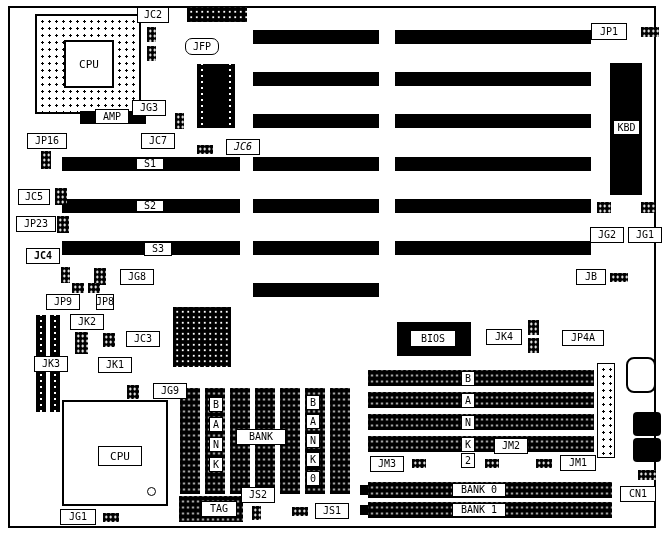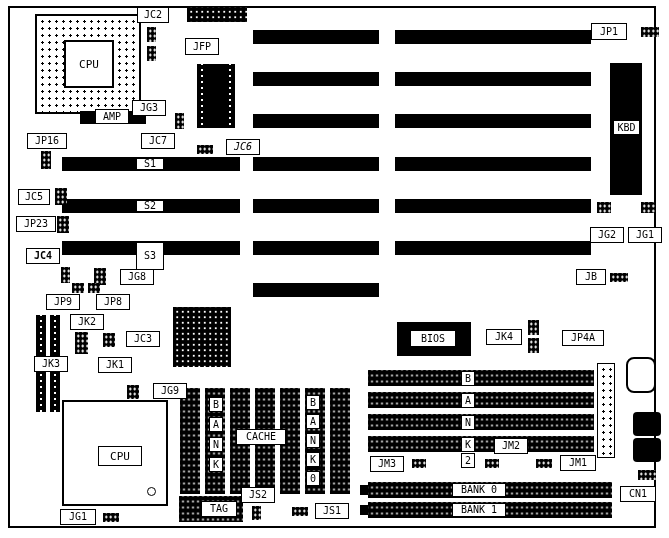--- a/index.html
+++ b/index.html
@@ -40,21 +40,21 @@
       <span>CPU</span>
     </div>
   <div class="abs blk" style="left:80px;top:111px;width:66px;height:13px;"></div>
   <div class="abs lbl" style="left:95px;top:109px;width:34px;height:15px;text-align:center;">AMP</div>
 
   <div class="abs lbl" style="left:137px;top:7px;width:32px;height:16px;">JC2</div>
   <div class="abs jmp" style="left:147px;top:27px;width:9px;height:15px;"></div>
   <div class="abs jmp" style="left:147px;top:46px;width:9px;height:15px;"></div>
 
   <div class="abs wdots" style="left:187px;top:7px;width:60px;height:15px;"></div>
-  <div class="abs lbl" style="left:185px;top:38px;width:34px;height:17px;">JFP</div>
+  <div class="abs lbl" style="left:185px;top:38px;width:34px;height:17px;border-radius:7px;">JFP</div>
 
   <div class="abs chip-pins" style="left:197px;top:64px;width:38px;height:64px;"></div>
 
   <div class="abs lbl" style="left:132px;top:100px;width:34px;height:16px;">JG3</div>
   <div class="abs lbl" style="left:129px;top:133px;width:34px;height:16px;margin-left:12px;">JC7</div>
   <div class="abs jmp" style="left:175px;top:113px;width:9px;height:16px;"></div>
   <div class="abs lbl" style="left:226px;top:139px;width:34px;height:16px;font-style:italic;">JC6</div>
   <div class="abs jmp" style="left:197px;top:145px;width:16px;height:9px;"></div>
 
   <div class="abs bar" style="left:253px;top:30px;width:126px;"></div>
@@ -70,21 +70,21 @@
   <div class="abs bar" style="left:395px;top:114px;width:196px;"></div>
   <div class="abs bar" style="left:395px;top:157px;width:196px;"></div>
   <div class="abs bar" style="left:395px;top:199px;width:196px;"></div>
   <div class="abs bar" style="left:395px;top:241px;width:196px;"></div>
 
   <div class="abs bar" style="left:62px;top:157px;width:178px;"></div>
   <div class="abs bar" style="left:62px;top:199px;width:178px;"></div>
   <div class="abs bar" style="left:62px;top:241px;width:178px;"></div>
   <div class="abs lbl" style="left:136px;top:158px;width:28px;height:12px;">S1</div>
   <div class="abs lbl" style="left:136px;top:200px;width:28px;height:12px;">S2</div>
-  <div class="abs lbl" style="left:136px;top:242px;width:28px;height:28px;">S3</div>
+  <div class="abs lbl" style="left:144px;top:242px;width:28px;height:14px;">S3</div>
 
   <div class="abs lbl" style="left:591px;top:23px;width:36px;height:17px;">JP1</div>
   <div class="abs jmp" style="left:641px;top:27px;width:18px;height:10px;"></div>
   <div class="abs mh" style="left:543px;top:30px;">MH1821</div>
 
   <div class="abs blk" style="left:610px;top:63px;width:32px;height:132px;"></div>
   <div class="abs lbl" style="left:613px;top:120px;width:27px;height:15px;">KBD</div>
 
   <div class="abs jmp" style="left:597px;top:202px;width:14px;height:11px;"></div>
   <div class="abs jmp" style="left:641px;top:202px;width:14px;height:11px;"></div>
@@ -100,21 +100,21 @@
   <div class="abs jmp" style="left:55px;top:188px;width:12px;height:17px;"></div>
   <div class="abs lbl" style="left:16px;top:216px;width:40px;height:16px;">JP23</div>
   <div class="abs jmp" style="left:57px;top:216px;width:12px;height:17px;"></div>
   <div class="abs lbl" style="left:26px;top:248px;width:34px;height:16px;font-weight:bold;">JC4</div>
   <div class="abs jmp" style="left:61px;top:267px;width:9px;height:16px;"></div>
   <div class="abs jmp" style="left:94px;top:268px;width:12px;height:17px;"></div>
   <div class="abs lbl" style="left:120px;top:269px;width:34px;height:16px;">JG8</div>
   <div class="abs jmp" style="left:72px;top:283px;width:12px;height:10px;"></div>
   <div class="abs jmp" style="left:88px;top:283px;width:12px;height:10px;"></div>
   <div class="abs lbl" style="left:46px;top:294px;width:34px;height:16px;">JP9</div>
-  <div class="abs lbl" style="left:96px;top:294px;width:34px;height:16px;">JP8</div>
+  <div class="abs lbl" style="left:96px;top:294px;width:18px;height:16px;">JP8</div>
   <div class="abs lbl" style="left:70px;top:314px;width:34px;height:16px;">JK2</div>
   <div class="abs jmp" style="left:75px;top:332px;width:13px;height:22px;"></div>
   <div class="abs chip-pins" style="left:36px;top:315px;width:10px;height:97px;"></div>
   <div class="abs chip-pins" style="left:50px;top:315px;width:10px;height:97px;"></div>
   <div class="abs lbl" style="left:34px;top:356px;width:34px;height:16px;">JK3</div>
   <div class="abs lbl" style="left:98px;top:357px;width:34px;height:16px;">JK1</div>
   <div class="abs jmp" style="left:103px;top:333px;width:12px;height:14px;"></div>
   <div class="abs lbl" style="left:126px;top:331px;width:34px;height:16px;">JC3</div>
 
   <div class="abs wdots" style="left:173px;top:307px;width:58px;height:60px;"></div>
@@ -133,21 +133,21 @@
   <div class="abs simm" style="left:255px;top:388px;width:20px;height:106px;"></div>
   <div class="abs simm" style="left:280px;top:388px;width:20px;height:106px;"></div>
   <div class="abs simm" style="left:305px;top:388px;width:20px;height:106px;"></div>
   <div class="abs simm" style="left:330px;top:388px;width:20px;height:106px;"></div>
 
   <div class="abs vlbl" style="left:209px;top:397px;">B</div>
   <div class="abs vlbl" style="left:209px;top:417px;">A</div>
   <div class="abs vlbl" style="left:209px;top:437px;">N</div>
   <div class="abs vlbl" style="left:209px;top:457px;">K</div>
 
-  <div class="abs lbl" style="left:236px;top:429px;width:50px;height:16px;">CACHE</div>
+  <div class="abs lbl" style="left:236px;top:429px;width:50px;height:16px;">BANK</div>
 
   <div class="abs vlbl" style="left:306px;top:395px;">B</div>
   <div class="abs vlbl" style="left:306px;top:414px;">A</div>
   <div class="abs vlbl" style="left:306px;top:433px;">N</div>
   <div class="abs vlbl" style="left:306px;top:452px;">K</div>
   <div class="abs vlbl" style="left:306px;top:471px;">0</div>
 
   <div class="abs simm" style="left:179px;top:496px;width:64px;height:26px;"></div>
   <div class="abs lbl" style="left:201px;top:501px;width:36px;height:16px;">TAG</div>
   <div class="abs lbl" style="left:241px;top:487px;width:34px;height:16px;">JS2</div>

